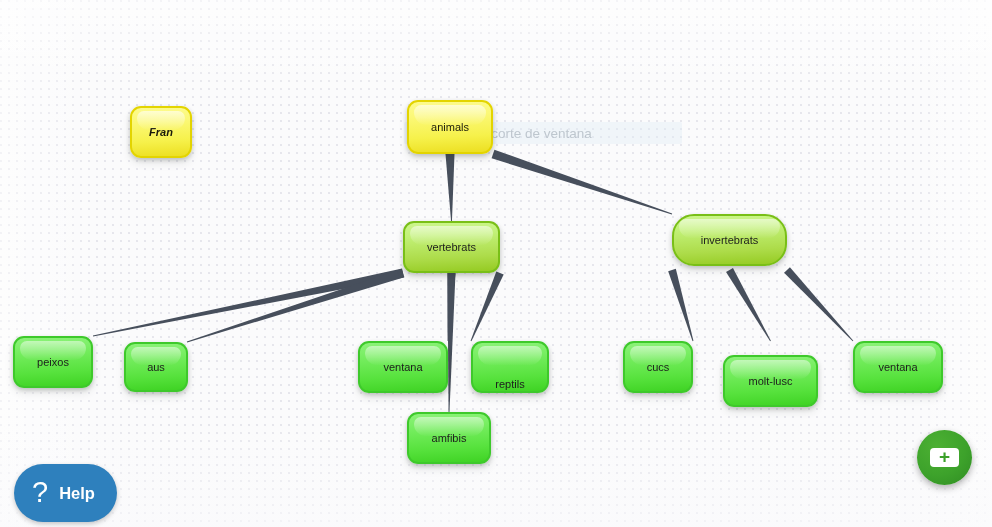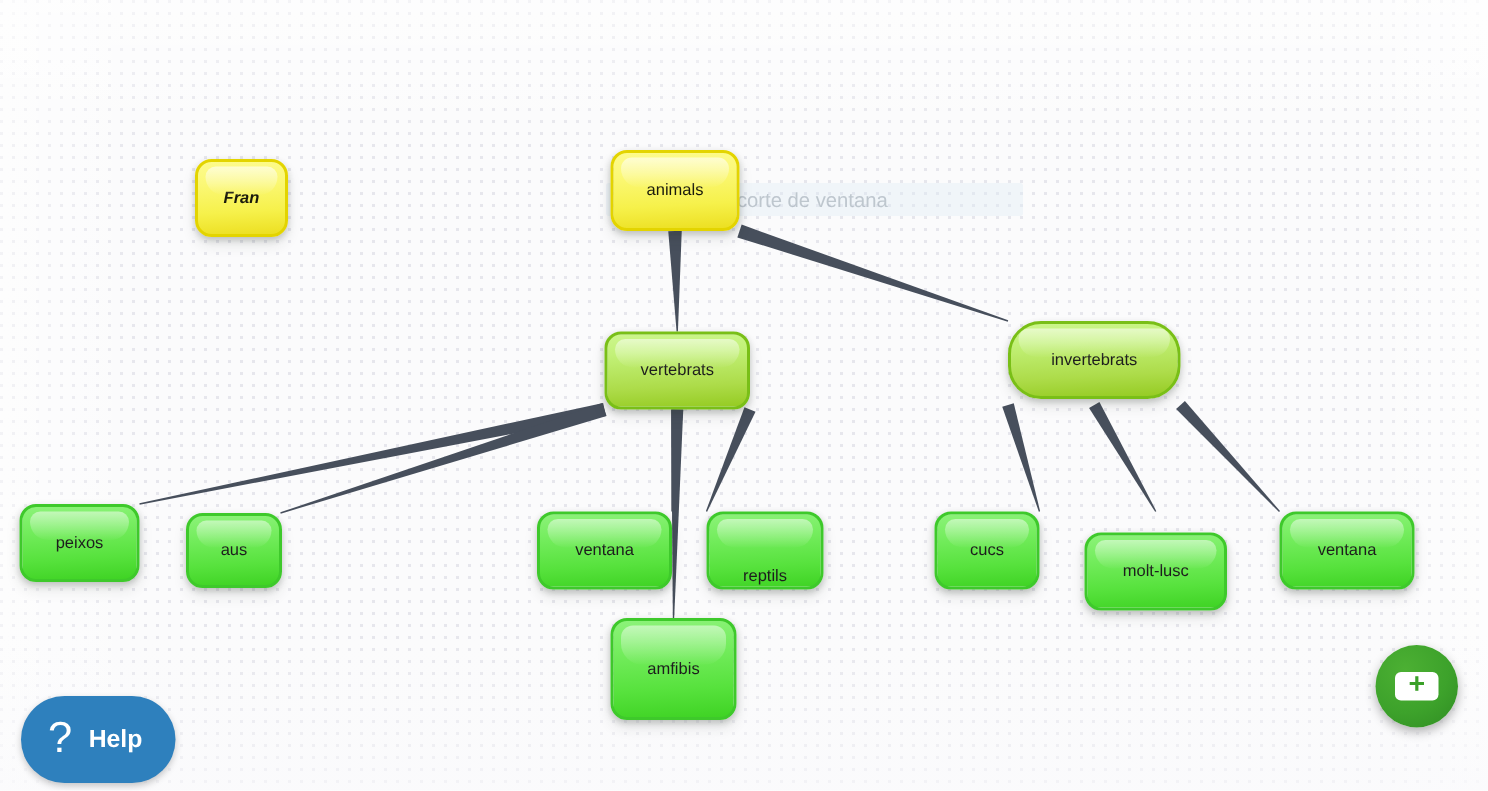--- a/index.html
+++ b/index.html
@@ -232,21 +232,21 @@
       </div>
       <div class="node green-leaf" style="left: 124px; top: 342px; width: 64px; height: 50px;">
         <span class="node-label">aus</span>
       </div>
       <div class="node green-leaf" style="left: 358px; top: 341px; width: 90px; height: 52px;">
         <span class="node-label">ventana</span>
       </div>
       <div class="node green-leaf" style="left: 471px; top: 341px; width: 78px; height: 52px; align-items: flex-end;">
         <span class="node-label">reptils</span>
       </div>
-      <div class="node green-leaf" style="left: 407px; top: 412px; width: 84px; height: 68px;">
+      <div class="node green-leaf" style="left: 407px; top: 412px; width: 84px; height: 52px;">
         <span class="node-label">amfibis</span>
       </div>
       <div class="node green-leaf" style="left: 623px; top: 341px; width: 70px; height: 52px;">
         <span class="node-label">cucs</span>
       </div>
       <div class="node green-leaf" style="left: 723px; top: 355px; width: 95px; height: 52px; justify-content: center;">
         <span class="node-label">molt-lusc</span>
       </div>
       <div class="node green-leaf" style="left: 853px; top: 341px; width: 90px; height: 52px;">
         <span class="node-label">ventana</span>

